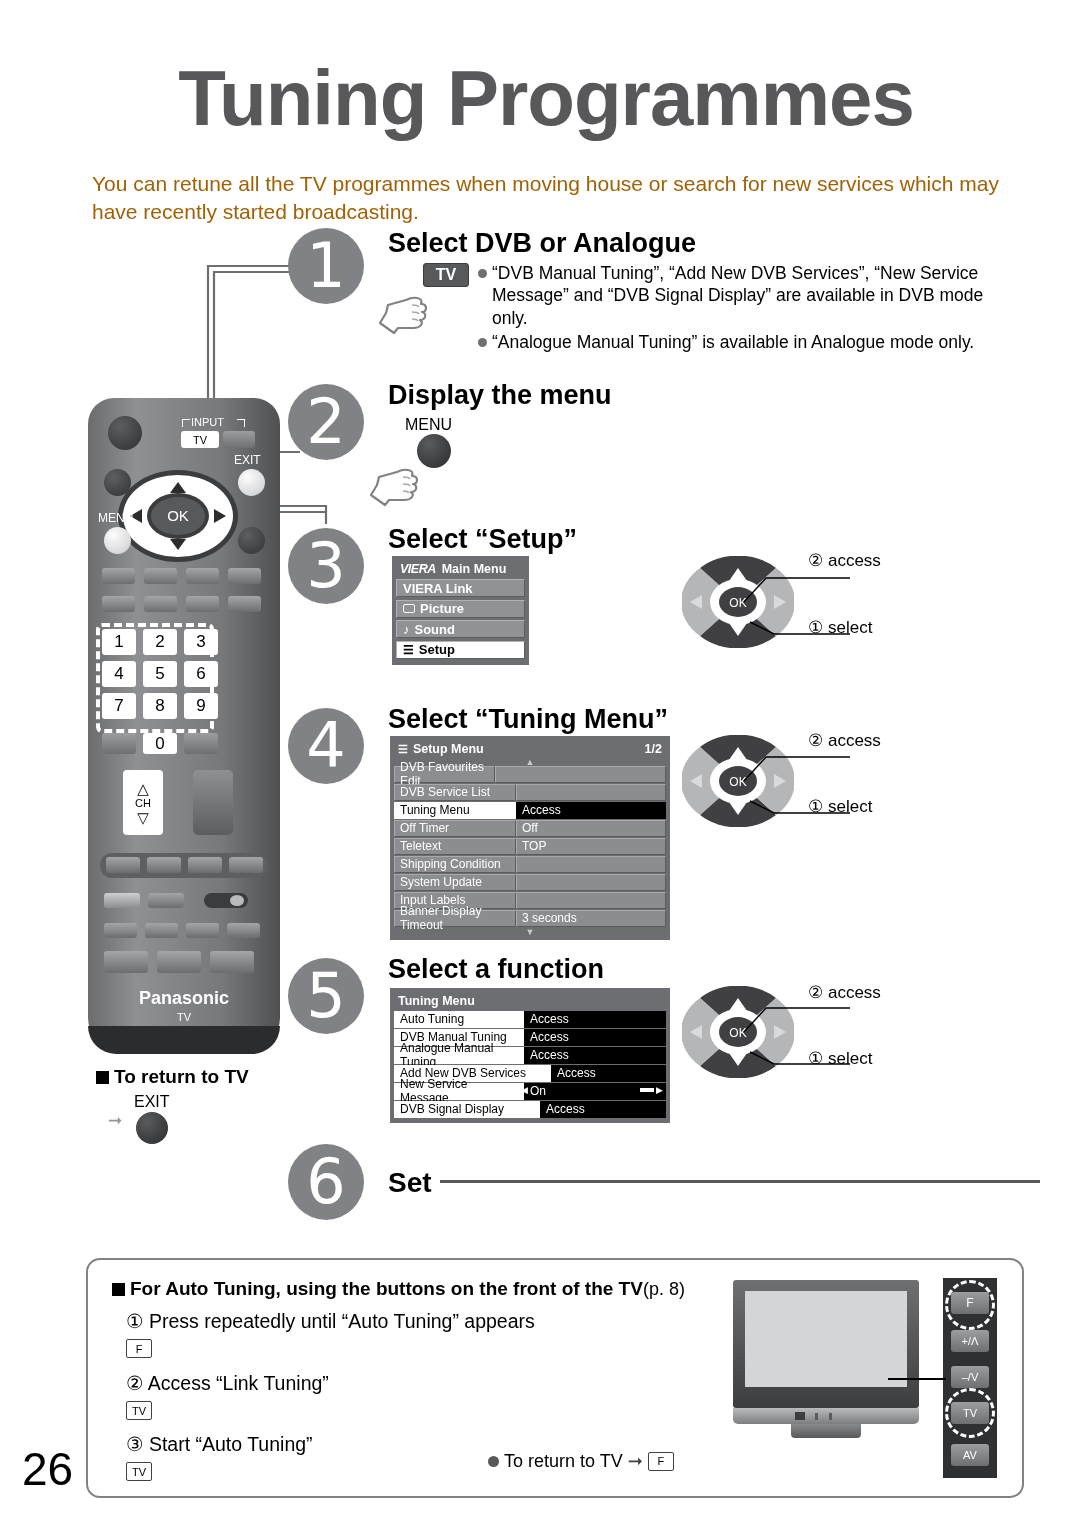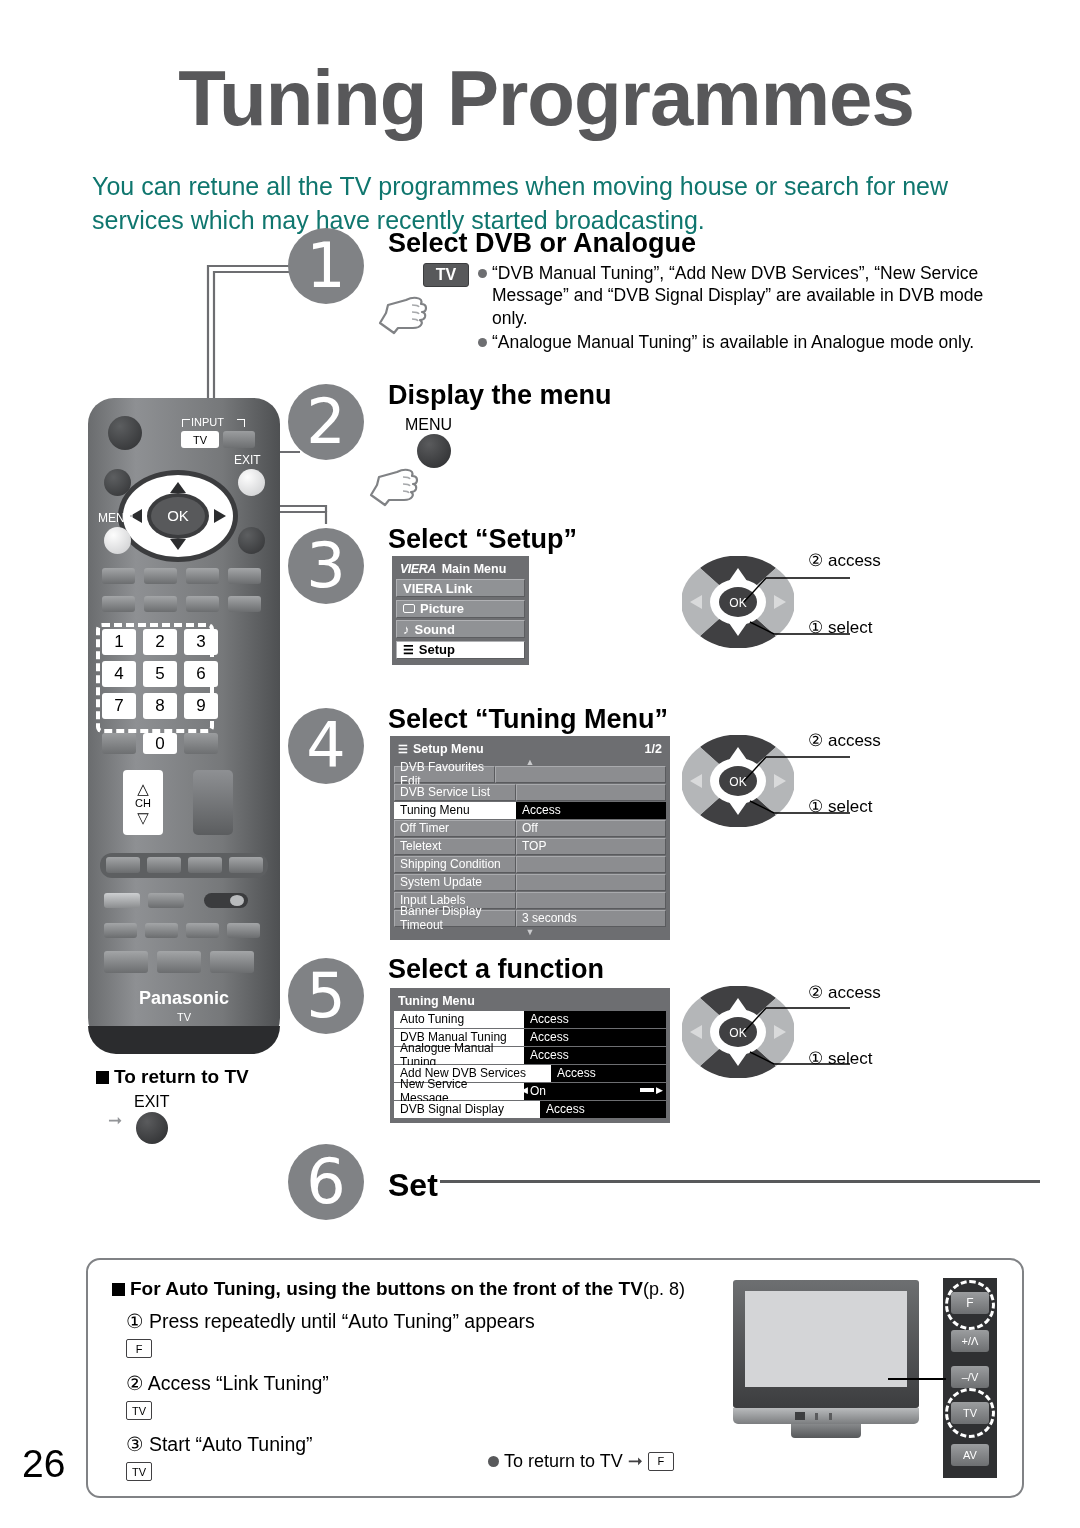--- a/index.html
+++ b/index.html
@@ -16,21 +16,21 @@
 
   
   #page-title {
     position:absolute; left:96px; top:58px; width:900px;
     font-size:78px; font-weight:bold; letter-spacing:-1px;
     color:#58585a; line-height:1.05;
     text-align:center;
   }
   #intro-text {
     position:absolute; left:92px; top:170px; width:930px;
-    font-size:25px; line-height:1.35; color:#0f766e;
+    font-size:21px; line-height:1.35; color:#a16207;
   }
 
   
   .step-num {
     position:absolute;
     background:#808285;
     color:#ffffff;
     border-radius:50%;
     font-size:62px;
     font-weight:normal;
@@ -121,21 +121,21 @@
   .keycap-light {
     display:inline-flex; align-items:center; justify-content:center;
     background:#ffffff; color:#000;
     border:1.4px solid #414042; border-radius:2px;
     font-size:11px; width:26px; height:19px; font-family:"Liberation Sans",sans-serif;
   }
   .step-sub { font-size:19.5px; margin:0; }
 
   #page-number {
     position:absolute; left:22px; top:1442px;
-    font-size:39px; color:#000; font-family:"Liberation Sans", sans-serif;text-align:right;
+    font-size:46px; color:#000; font-family:"Liberation Sans", sans-serif;text-align:right;
   }
 
   .lead-line { position:absolute; background:#58595b; }
 </style>
 </head>
 <body>
 
 <div class="page">
 
   <div id="page-title">Tuning Programmes</div>
@@ -494,21 +494,21 @@
     <div style="position:relative;height:55px;">
       <span style="position:absolute;left:12px;top:22px;color:#939598;font-size:17px;">➞</span>
       <span style="position:absolute;left:38px;top:5px;font-size:16px;">EXIT</span>
       <span style="position:absolute;left:40px;top:24px;width:32px;height:32px;border-radius:50%;background:radial-gradient(circle at 35% 30%,#5a5b5d,#2a2b2d);"></span>
     </div>
   </div>
 
   <div class="step-num" style="left:288px;top:1144px;width:76px;height:76px;">
     <span>6</span>
   </div>
-  <div class="step-head" style="left:388px;top:1167px;font-size:32px;">Set</div>
+  <div class="step-head" style="left:388px;top:1167px;font-size:28px;">Set</div>
   <div class="lead-line" style="left:440px;top:1180px;width:600px;height:3px;"></div>
 
   <div id="bottom-box">
     <div style="position:absolute;left:24px;top:18px;font-size:19px;font-weight:bold;">
       <span class="sq-bullet"></span><span>For Auto Tuning, using the buttons on the front of the TV</span><span style="font-weight:normal;font-size:18px;">(p. 8)</span>
     </div>
 
     <div style="position:absolute;left:38px;top:50px;">
       <p class="step-sub"><span>①</span> <span>Press repeatedly until “Auto Tuning” appears</span></p>
       <span class="keycap-light" style="margin-top:6px;">

